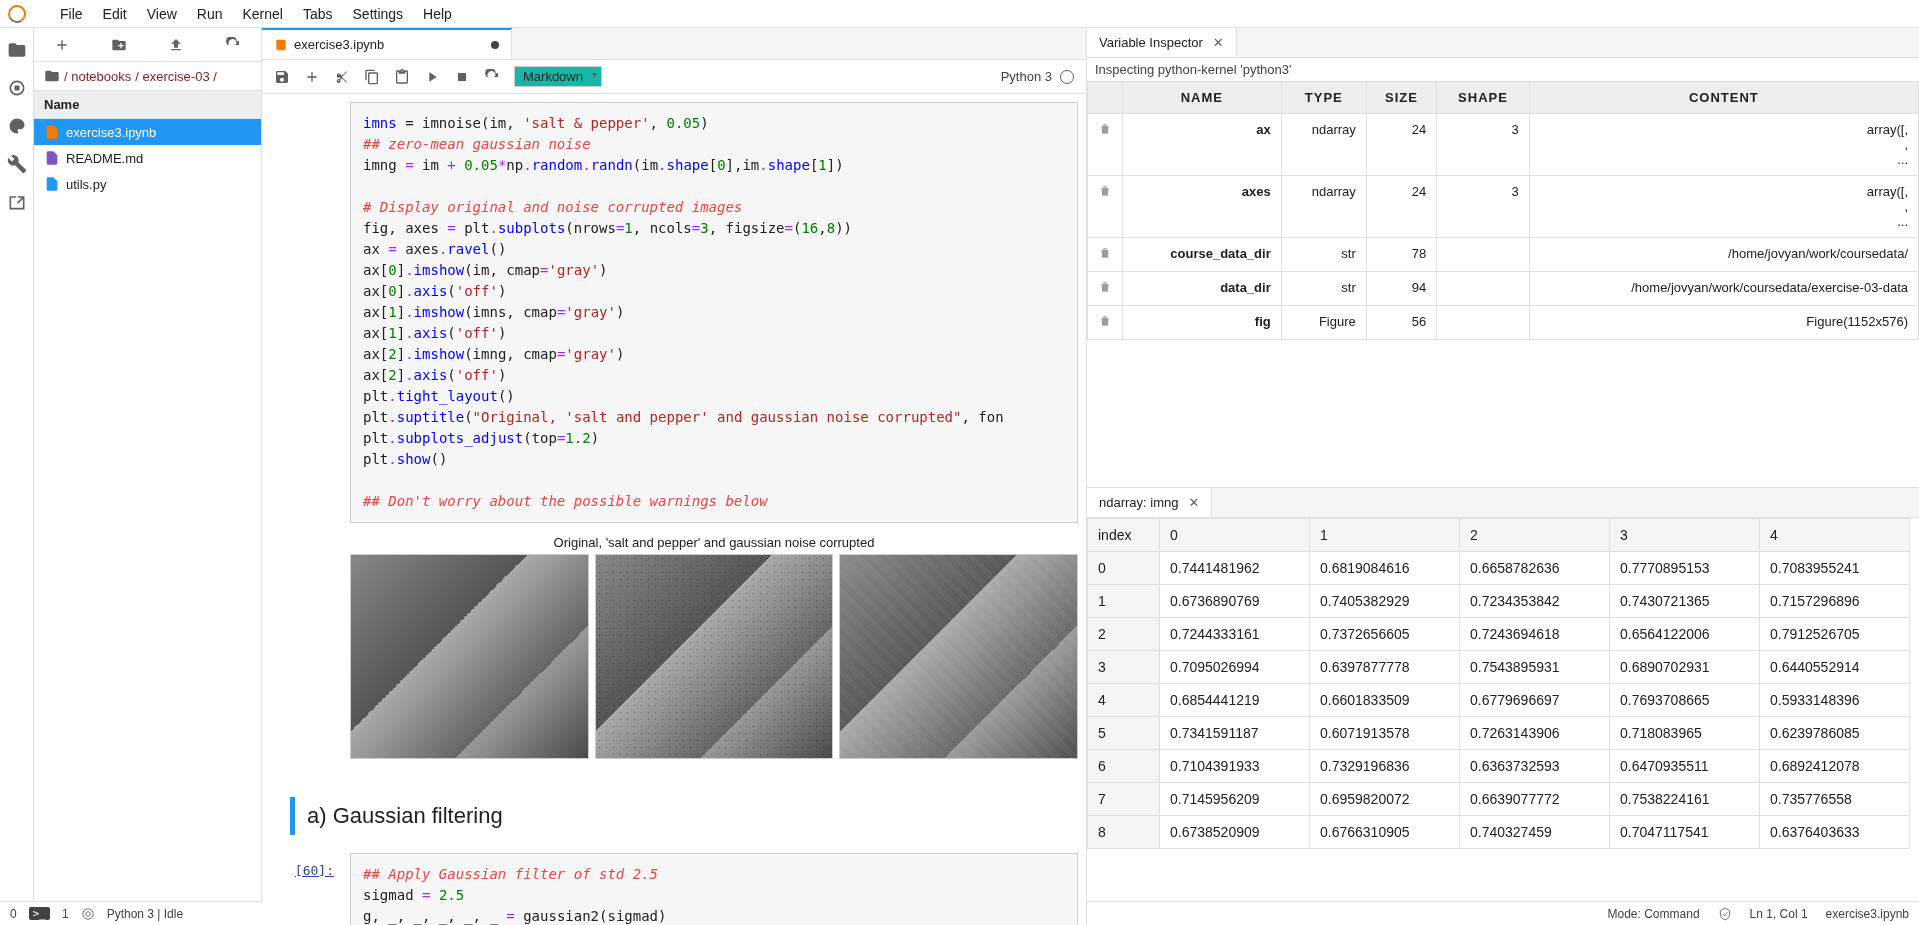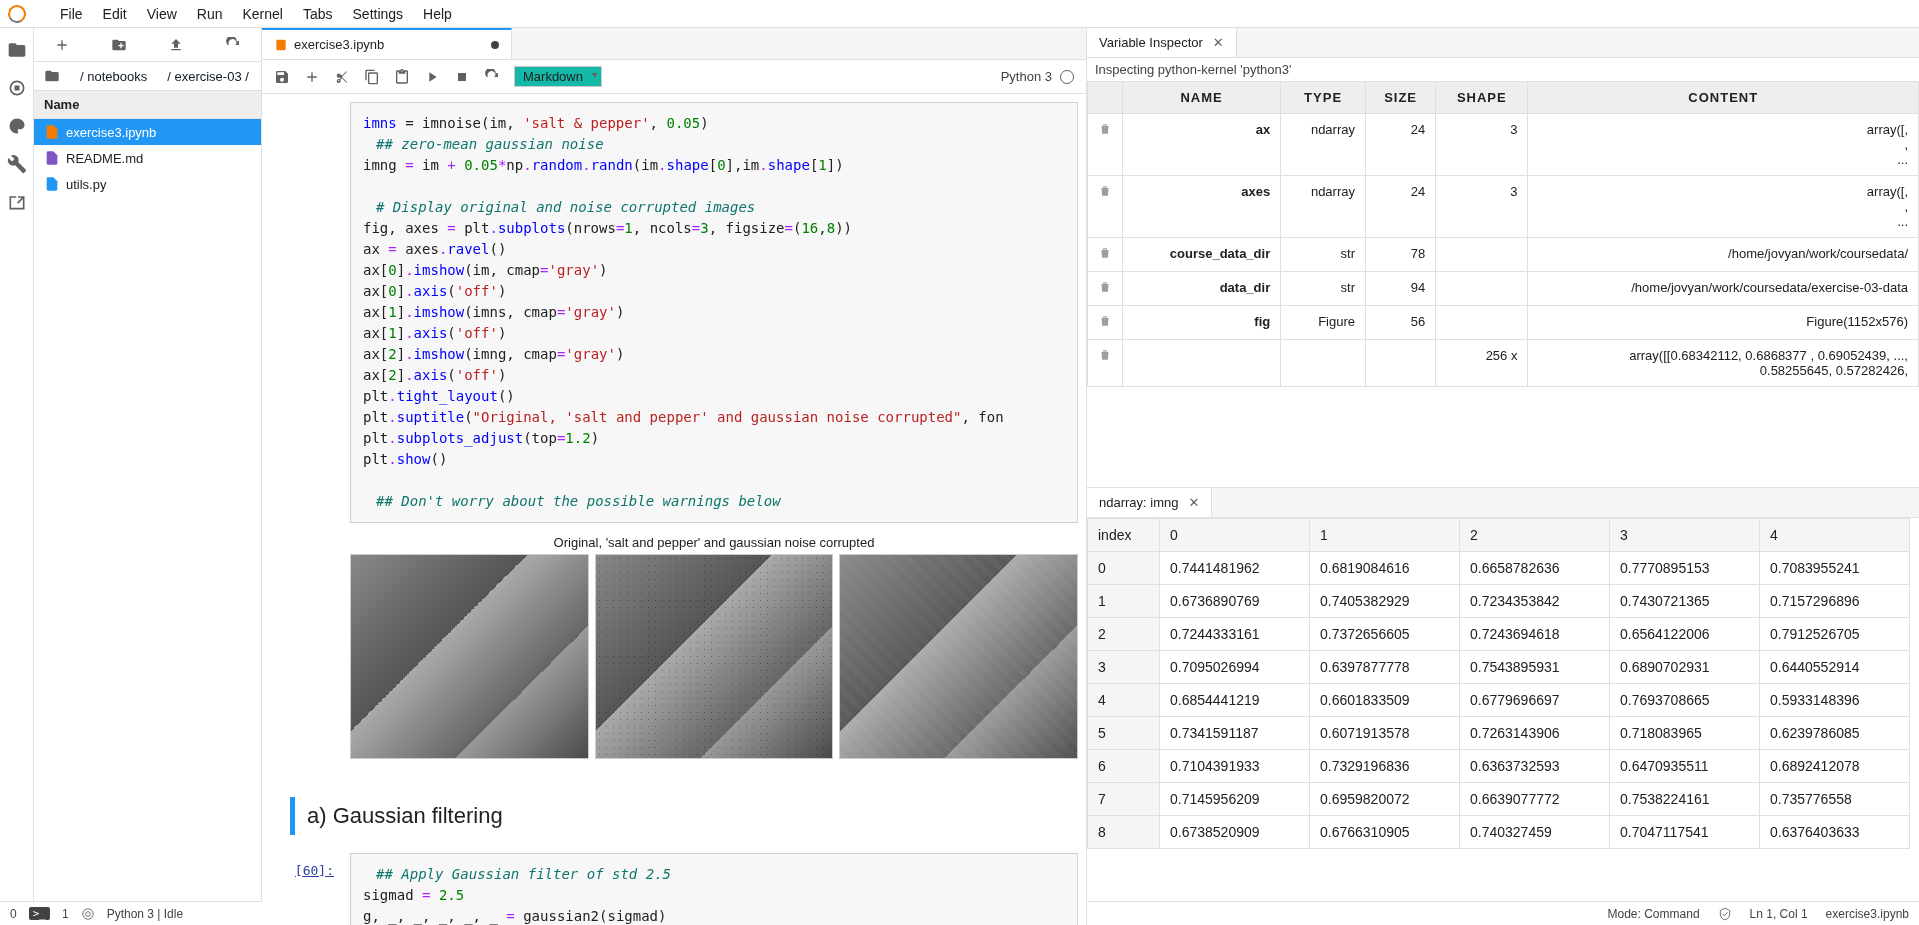--- a/index.html
+++ b/index.html
@@ -61,25 +61,25 @@
   display: flex;
   justify-content: space-around;
   align-items: center;
   height: 34px;
   border-bottom: 1px solid #e0e0e0;
 }
 .fb-tool-icon { width:16px; height:16px; fill:#616161; cursor:pointer; }
 .breadcrumbs {
   padding: 6px 10px;
   font-size: 13px;
-  color: #0f172a;
+  color: #7f1d1d;
   display:flex;
   flex-wrap:wrap;
   align-items:center;
-  gap:20px;
+  gap:4px;
 }
 .breadcrumb-folder-icon { width:16px; height:16px; fill:#616161; }
 .fb-header {
   background: #eeeeee;
   padding: 6px 10px;
   font-size: 13px;
   font-weight: 600;
   border-top:1px solid #e0e0e0;
   border-bottom:1px solid #e0e0e0;
 }
@@ -131,21 +131,21 @@
 .nb-kernel { margin-left:auto; display:flex; align-items:center; gap:8px; font-size:13px; color:#424242; }
 .kernel-status { width:14px; height:14px; border:1.5px solid #616161; border-radius:50%; }
 
 .nb-body { flex:1; overflow:auto; padding:8px; background:#fff; }
 .code-cell { margin-bottom:8px; }
 .code-source {
   background:#f7f7f7; border:1px solid #cfcfcf; padding:10px 12px; margin-left:80px;
   font-family:"Menlo","Consolas",monospace; font-size:14px;
   white-space:pre; overflow-x:auto; line-height:1.5;
 }
-.code-source .c { color:#0f766e; font-style:italic;margin-left:13px; }
+.code-source .c { color:#ef4444; font-style:italic; }
 .code-source .s { color:#ba2121; }
 .code-source .n { color:#0000ff; }
 .code-source .o { color:#aa22ff; }
 .code-source .m { color:#008000; }
 .output-area { margin-left:80px; margin-top:8px; }
 .fig-title { text-align:center; font-size:13px; padding:4px 0; }
 .fig-row { display:flex; gap:6px; }
 .fake-img { flex:1; height:205px; background:linear-gradient(135deg,#888 0%,#555 40%,#aaa 40%,#666 70%,#999 70%,#4a4a4a 100%); position:relative; border:1px solid #ccc; }
 .fake-img.noise::after { content:""; position:absolute; inset:0; background-image:radial-gradient(#fff 0.5px, transparent 0.5px), radial-gradient(#000 0.5px, transparent 0.5px); background-size:6px 6px, 7px 7px; opacity:0.35; }
 .fake-img.gauss::after { content:""; position:absolute; inset:0; background-image:repeating-linear-gradient(45deg,rgba(255,255,255,0.08) 0 1px,transparent 1px 2px); }
@@ -424,31 +424,20 @@
                   <tr>
                     <td style="text-align:center;width:30px"><svg class="trash-icon" viewBox="0 0 24 24">
                         <path d="M6 7h12l-1 13H7L6 7zm3-3h6l1 2H8l1-2z"></path>
                       </svg></td>
                     <td class="name">fig</td>
                     <td>Figure</td>
                     <td>56</td>
                     <td></td>
                     <td style="white-space:pre-line">Figure(1152x576)</td>
                   </tr>
-                  <tr>
-                    <td style="text-align:center;width:30px"><svg class="trash-icon" viewBox="0 0 24 24">
-                        <path d="M6 7h12l-1 13H7L6 7zm3-3h6l1 2H8l1-2z"></path>
-                      </svg></td>
-                    <td class="name"></td>
-                    <td></td>
-                    <td></td>
-                    <td>256 x</td>
-                    <td style="white-space:pre-line">array([[0.68342112, 0.6868377 , 0.69052439, ...,
-0.58255645, 0.57282426,</td>
-                  </tr>
                 </tbody>
           </table>
         </div>
       </div>
 
       <div class="nd-panel">
         <div class="nd-tab-bar">
           <div class="panel-tab">
             <span>ndarray: imng</span>
             <span class="panel-close">✕</span>

